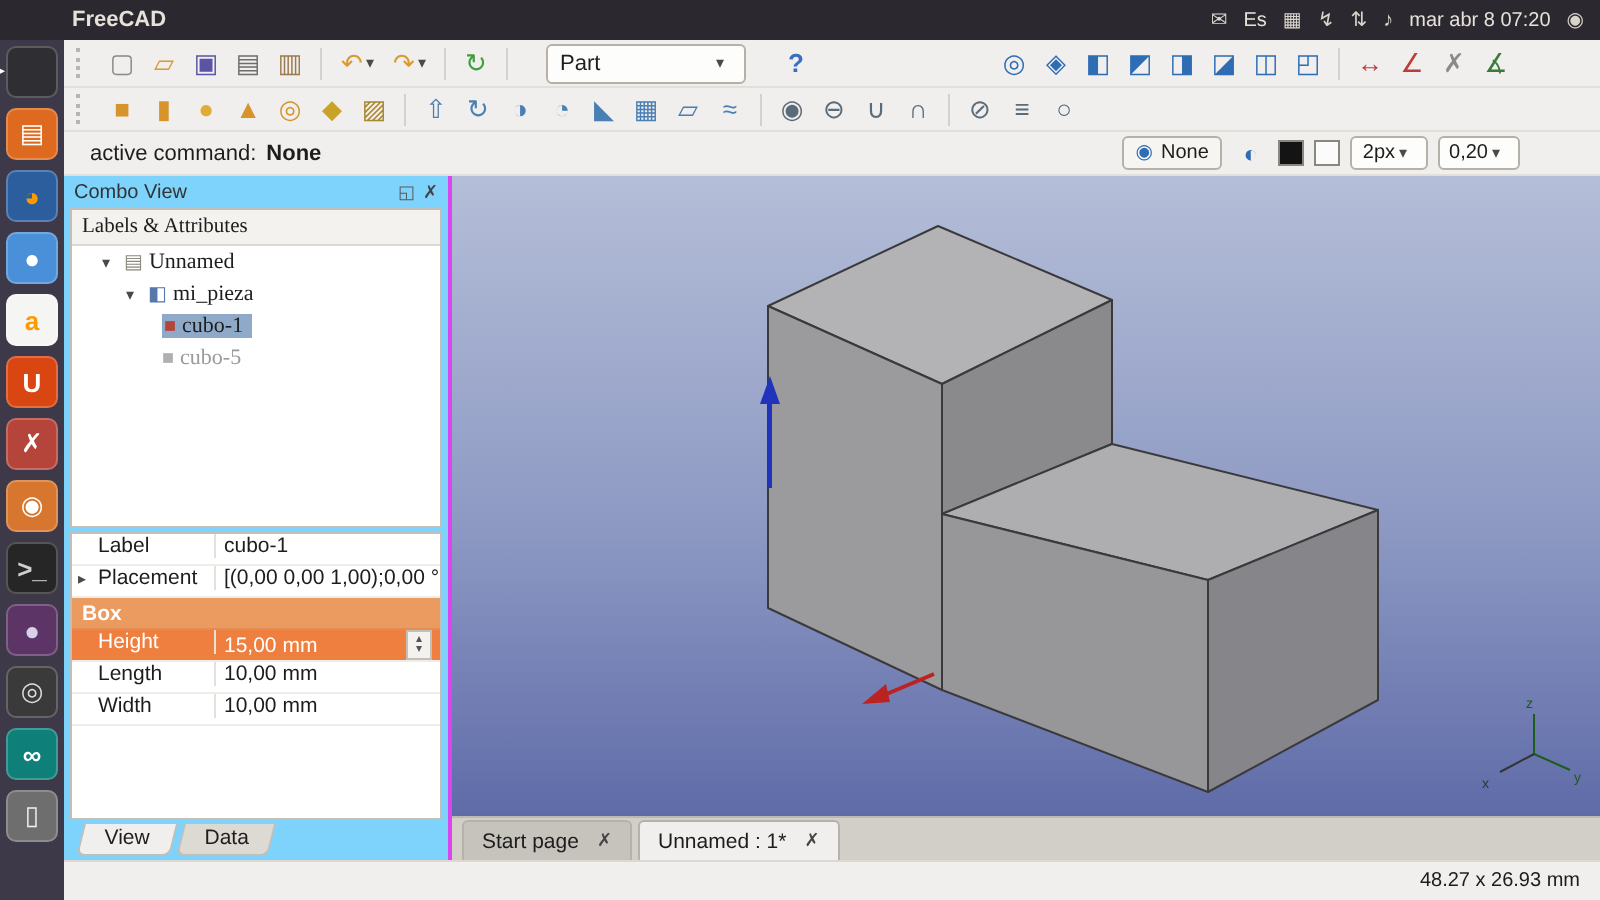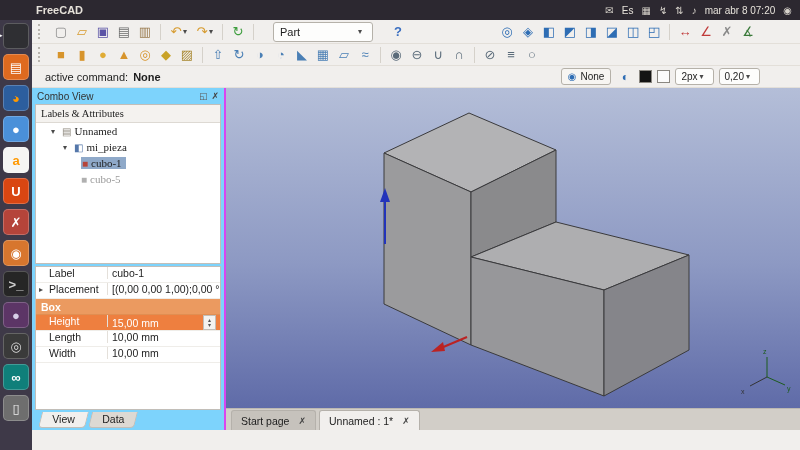--- a/index.html
+++ b/index.html
@@ -330,14 +330,17 @@
     <span class="dtab">
       <span>Start page</span>
       <span class="dclose" style="color: rgb(68, 68, 68);">✗</span>
     </span>
     <span class="dtab active">
       <span>Unnamed : 1*</span>
       <span class="dclose" style="color: rgb(68, 68, 68);">✗</span>
     </span>
   </div>
 
+  <div id="status">
+    <span>48.27 x 26.93 mm</span>
+  </div>
 
 </div>
 
 </body></html>

